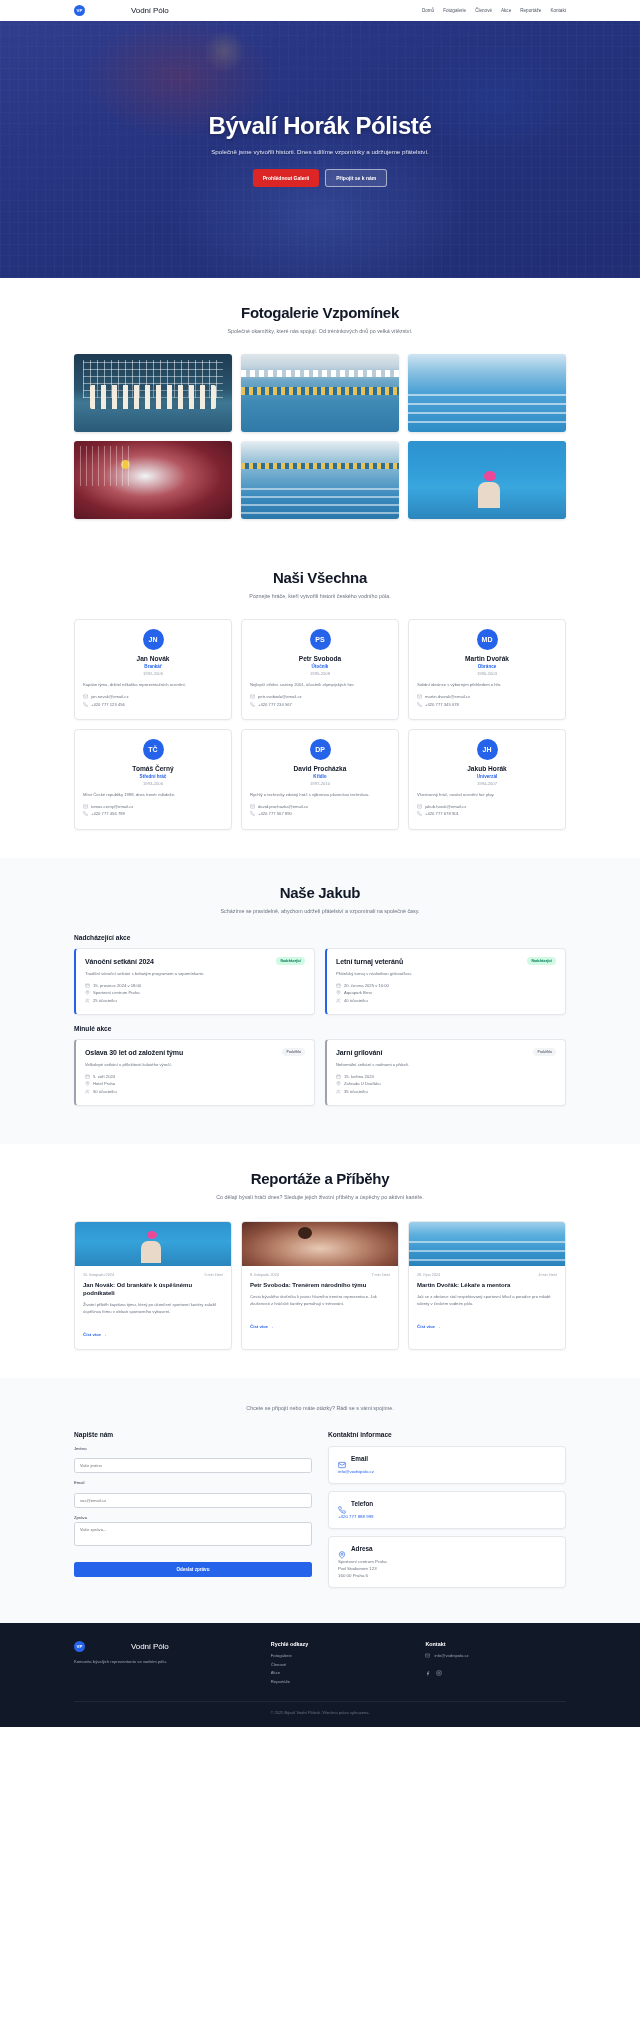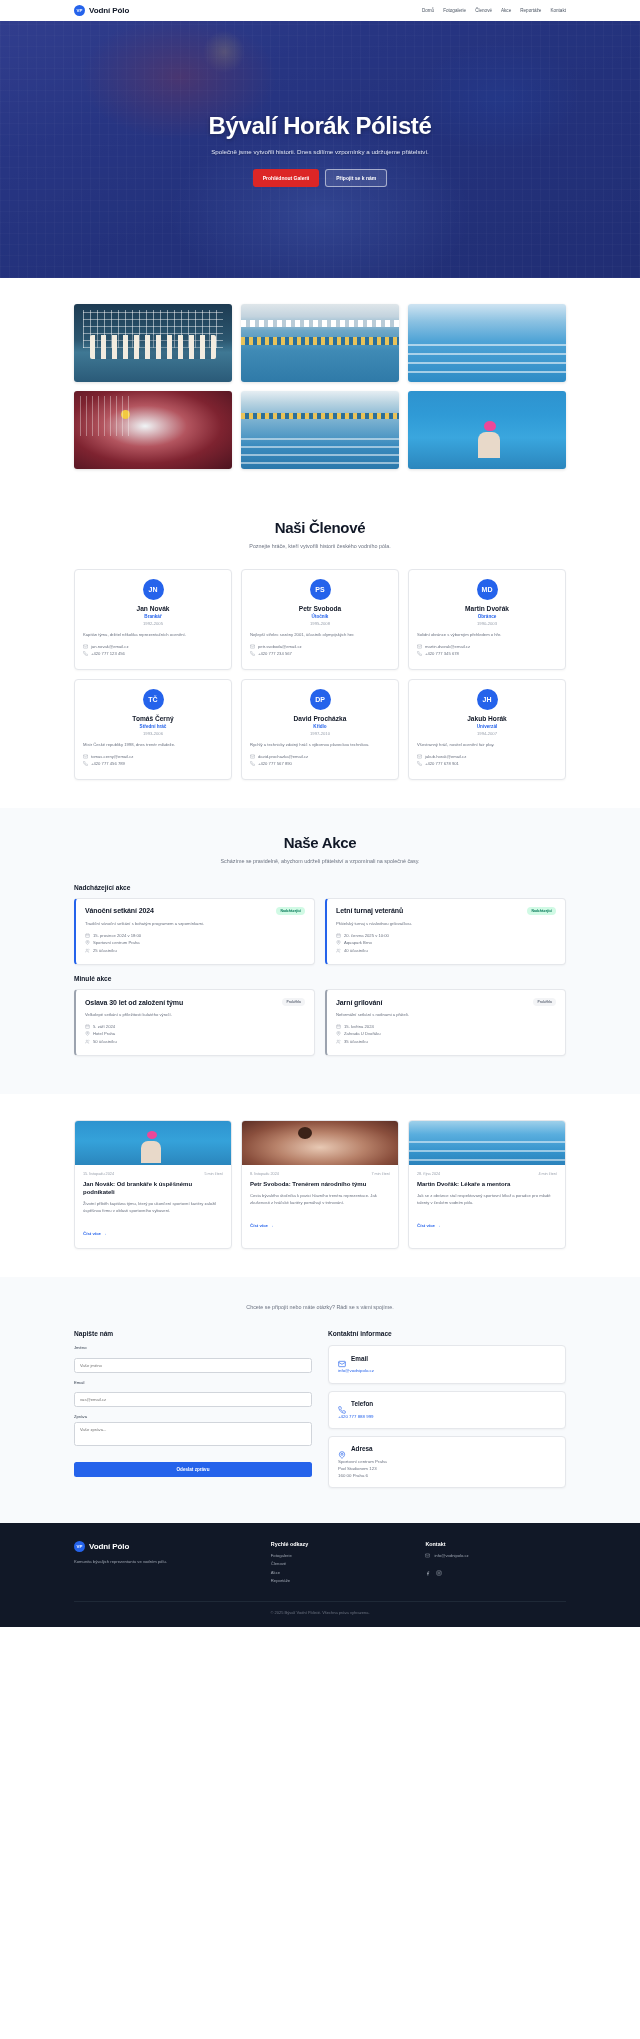--- a/index.html
+++ b/index.html
@@ -16,21 +16,21 @@
   .nav {
     height: 21px; background: #ffffff; display: flex; align-items: center;
     justify-content: space-between; padding: 0 74px; position: relative; z-index: 20;
   }
   .brand { display: flex; align-items: center; gap: 4px; }
   .brand-logo {
     width: 11px; height: 11px; border-radius: 50%; background: #2563eb;
     color: #fff; font-size: 4.4px; font-weight: bold; display: flex;
     align-items: center; justify-content: center; letter-spacing: .1px;
   }
-  .brand-name { font-size: 8px; font-weight: bold; color: #111827; letter-spacing: -.1px; }
+  .brand-name { font-size: 8px; font-weight: normal; color: #111827; letter-spacing: -.1px; margin-left: 42px; }
   .nav-links { display: flex; gap: 9px; }
   .nav-links a { font-size: 4.6px; color: #4b5563; text-decoration: none; }
 
   
   .hero {
     height: 257px; position: relative; overflow: hidden;
     display: flex; flex-direction: column; align-items: center; justify-content: center;
   }
   .hero-bg {
     position: absolute; inset: 0;
@@ -226,33 +226,37 @@
       <h1 class="hero-title">Bývalí Horák Pólisté</h1>
       <p class="hero-sub">Společně jsme vytvořili historii. Dnes sdílíme vzpomínky a udržujeme přátelství.</p>
       <div class="hero-btns">
         <button class="btn btn-primary">Prohlédnout Galerii</button>
         <button class="btn btn-ghost">Připojit se k nám</button>
       </div>
     </div>
   </section>
 
   <section class="section sec-white">
+    <div class="sec-head">
+      <h2 class="sec-title">Fotogalerie Vzpomínek</h2>
+      <p class="sec-sub">Společné okamžiky, které nás spojují. Od tréninkových dnů po velká vítězství.</p>
+    </div>
     <div class="gallery">
       <div class="ph p1"></div>
       <div class="ph p2"></div>
       <div class="ph p3"></div>
       <div class="ph p4"></div>
       <div class="ph p5"></div>
       <div class="ph p6"></div>
     </div>
   </section>
 
   <section class="section sec-white" style="padding-top:22px;">
     <div class="sec-head">
-      <h2 class="sec-title">Naši Členové</h2>
+      <h2 class="sec-title">Naši Všechna</h2>
       <p class="sec-sub">Poznejte hráče, kteří vytvořili historii českého vodního póla.</p>
     </div>
     <div class="members" id="members-grid">
   <div class="mcard">
     <div class="avatar">JN</div>
     <div class="mname">Jan Novák</div>
     <div class="mrole">Brankář</div>
     <div class="myears">1992-2005</div>
     <div class="mbio">Kapitán týmu, držitel několika reprezentačních ocenění.</div>
     <div class="mcontact">
@@ -391,21 +395,21 @@
               </svg>
             </span>
             <span>+420 777 678 901</span>
           </div>
   </div>
       </div>
   </section>
 
   <section class="section sec-gray">
     <div class="sec-head">
-      <h2 class="sec-title">Naše Akce</h2>
+      <h2 class="sec-title">Naše Jakub</h2>
       <p class="sec-sub">Scházíme se pravidelně, abychom udrželi přátelství a vzpomínali na společné časy.</p>
     </div>
     <h3 class="ev-group-title">Nadcházející akce</h3>
     <div class="events" id="upcoming-grid">
   <div class="ecard ">
     <div class="ehead">
       <span class="etitle">Vánoční setkání 2024</span>
       <span class="badge up">Nadcházející</span>
     </div>
     <div class="edesc">Tradiční vánoční setkání s bohatým programem a vzpomínkami.</div>
@@ -539,20 +543,24 @@
                 <path d="M2 21a7 7 0 0 1 14 0M17 11a3 3 0 1 0 0-6M18 21a6 6 0 0 0-2-4"></path>
               </svg>
             </span>
             <span>35 účastníků</span>
           </div>
   </div>
       </div>
   </section>
 
   <section class="section sec-white">
+    <div class="sec-head">
+      <h2 class="sec-title">Reportáže a Příběhy</h2>
+      <p class="sec-sub">Co dělají bývalí hráči dnes? Sledujte jejich životní příběhy a úspěchy po aktivní kariéře.</p>
+    </div>
     <div class="blog" id="blog-grid">
   <article class="bcard">
     <div class="bimg b1"></div>
     <div class="bbody">
       <div class="bmeta">
         <span>15. listopadu 2024</span>
         <span>5 min čtení</span>
       </div>
       <h3 class="btitle">Jan Novák: Od brankáře k úspěšnému podnikateli</h3>
       <p class="bex">Životní příběh kapitána týmu, který po ukončení sportovní kariéry založil úspěšnou firmu v oblasti sportovního vybavení.</p>

